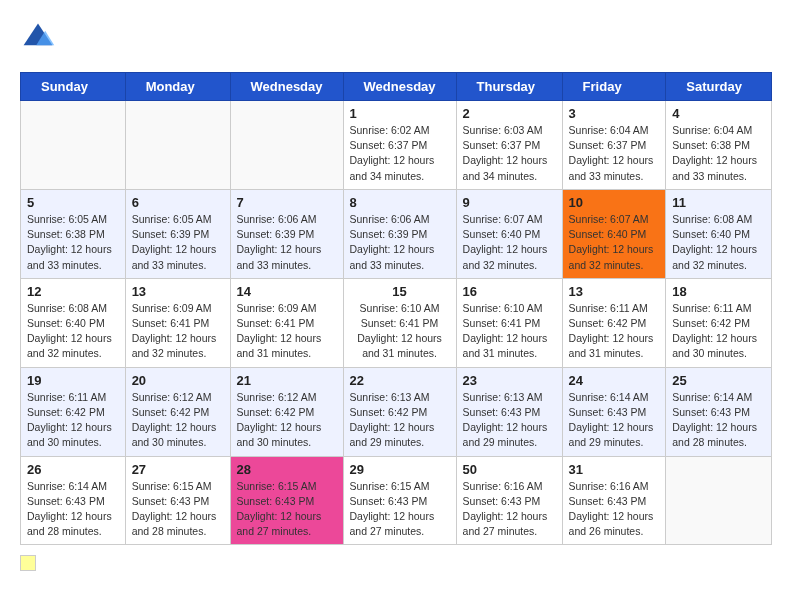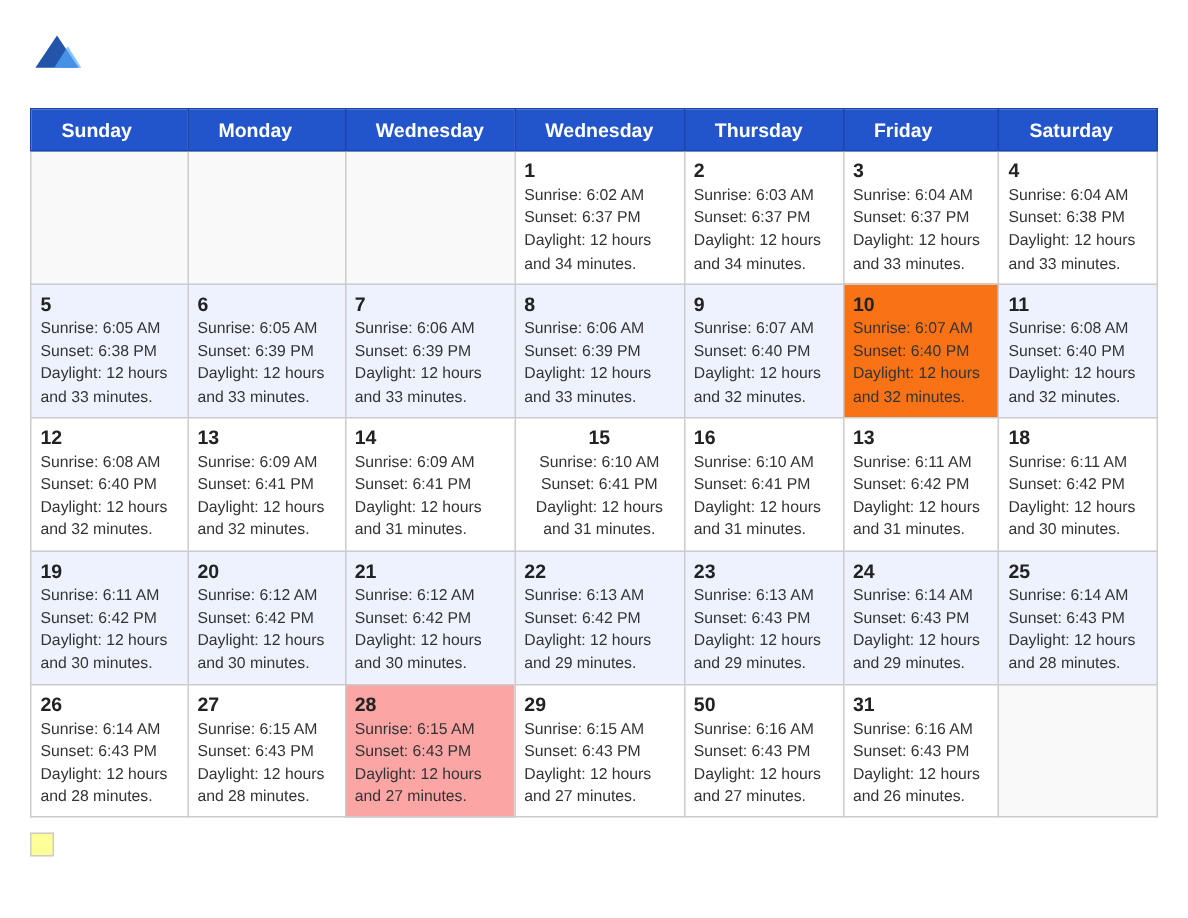--- a/index.html
+++ b/index.html
@@ -329,21 +329,21 @@
 Daylight: 12 hours
 and 28 minutes.</div>
         </td>
         <td style="background: rgb(255, 255, 255);">
           <span class="day-num">27</span>
           <div class="day-info">Sunrise: 6:15 AM
 Sunset: 6:43 PM
 Daylight: 12 hours
 and 28 minutes.</div>
         </td>
-        <td style="background: #fca5a5; margin-top: 24px;">
+        <td style="background: #ec4899; margin-top: 24px;">
           <span class="day-num">28</span>
           <div class="day-info">Sunrise: 6:15 AM
 Sunset: 6:43 PM
 Daylight: 12 hours
 and 27 minutes.</div>
         </td>
         <td style="background: rgb(255, 255, 255);">
           <span class="day-num">29</span>
           <div class="day-info">Sunrise: 6:15 AM
 Sunset: 6:43 PM

